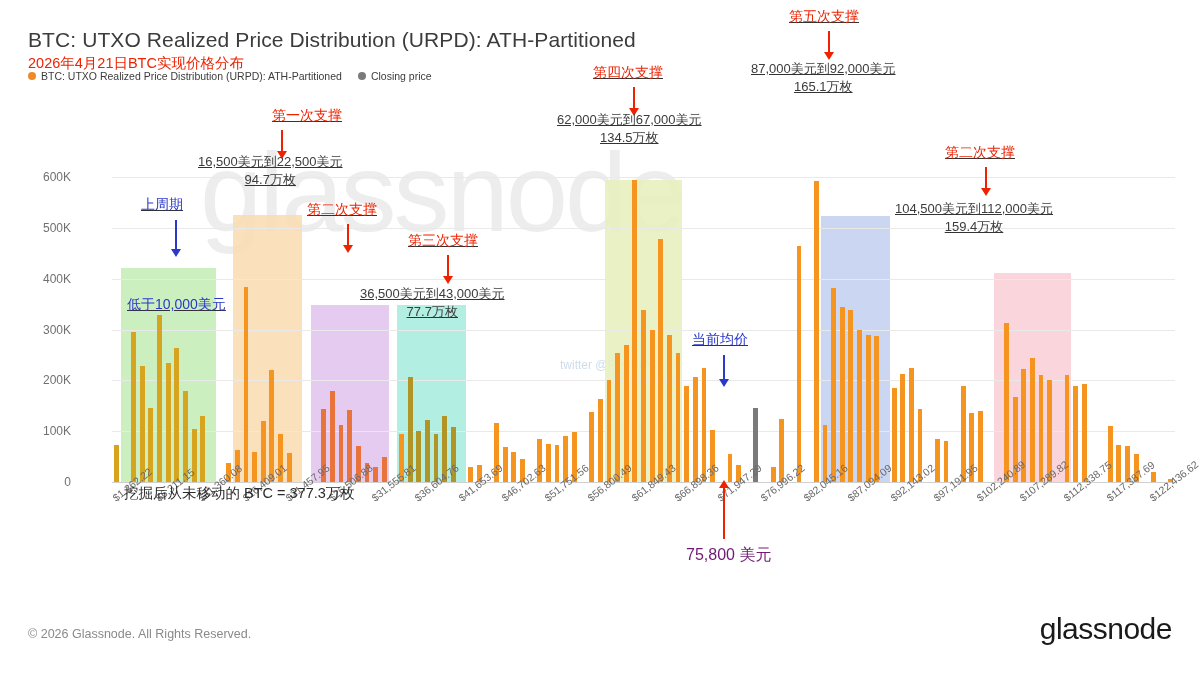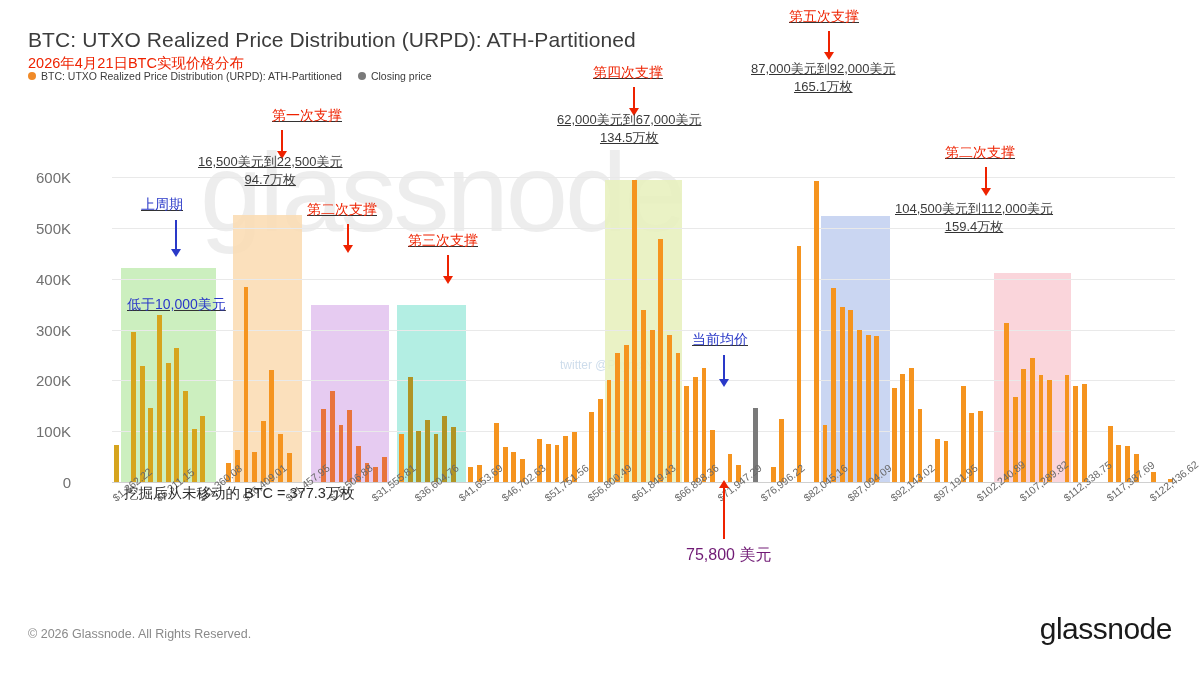--- a/index.html
+++ b/index.html
@@ -35,21 +35,21 @@
     position: absolute;
     left: 112px; top: 157px; width: 1063px; height: 325px;
   }
   .gridline {
     position: absolute; left: 0; width: 100%; height: 1px;
     background: #e9e9e9;
   }
   .gridline.zero { background: #d0d0d0; }
   .ylabel {
     position: absolute; right: 1104px; width: 54px;
-    text-align: right; font-size: 15px; color: #707070;
+    text-align: right; font-size: 12px; color: #707070;
     transform: translateY(-50%); white-space: nowrap;
   }
 
   
   .band { position: absolute; bottom: 0; opacity: .88; }
 
   
   .bar { position: absolute; bottom: 0; }
 
   
@@ -305,20 +305,24 @@
 
   <div class="anno" style="left:307px; top:201px;">
     <div class="hd">第二次支撑</div>
   </div>
   <div class="arrow" style="left:347px; top:224px; height:22px;"></div>
 
   <div class="anno" style="left:408px; top:232px;">
     <div class="hd">第三次支撑</div>
   </div>
   <div class="arrow" style="left:447px; top:255px; height:22px;"></div>
+  <div class="anno" style="left:360px; top:285px;">
+    <div class="ln1">36,500美元到43,000美元</div>
+    <div class="ln2">77.7万枚</div>
+  </div>
 
   <div class="anno" style="left:593px; top:64px;">
     <div class="hd">第四次支撑</div>
   </div>
   <div class="arrow" style="left:633px; top:87px; height:22px;"></div>
   <div class="anno" style="left:557px; top:111px;">
     <div class="ln1">62,000美元到67,000美元</div>
     <div class="ln2">134.5万枚</div>
   </div>
 

